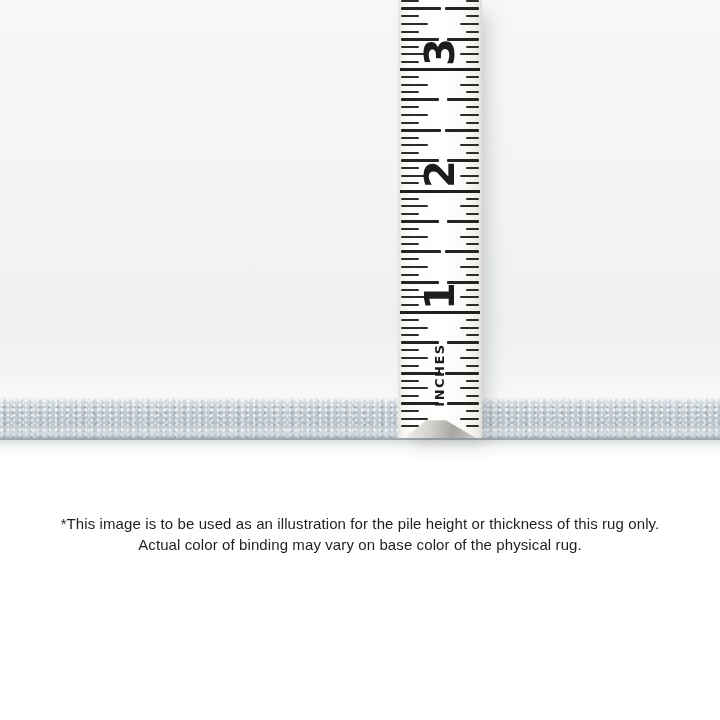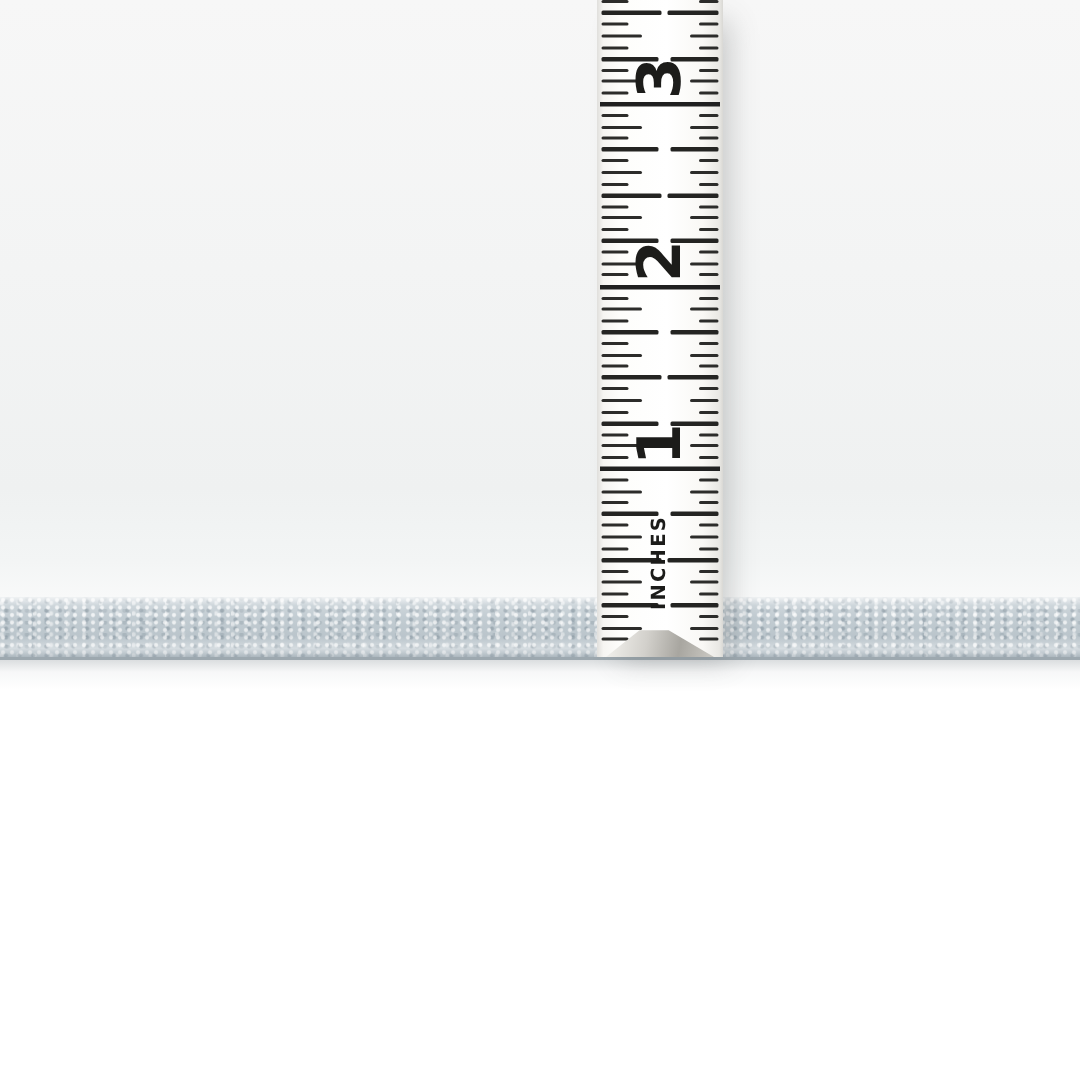--- a/index.html
+++ b/index.html
@@ -181,15 +181,17 @@
         <div class="tick r" style="top: 0.15625px; width: 13px;"></div>
       </div>
     <div class="ruler-num num-3">3</div>
     <div class="ruler-num num-2">2</div>
     <div class="ruler-num num-1">1</div>
     <div class="ruler-unit">INCHES</div>
     <div class="tab"></div>
   </div>
 
   <div class="caption">
+    <div>*This image is to be used as an illustration for the pile height or thickness of this rug only.</div>
+    <div>Actual color of binding may vary on base color of the physical rug.</div>
   </div>
 
 </div>
 
 </body></html>

